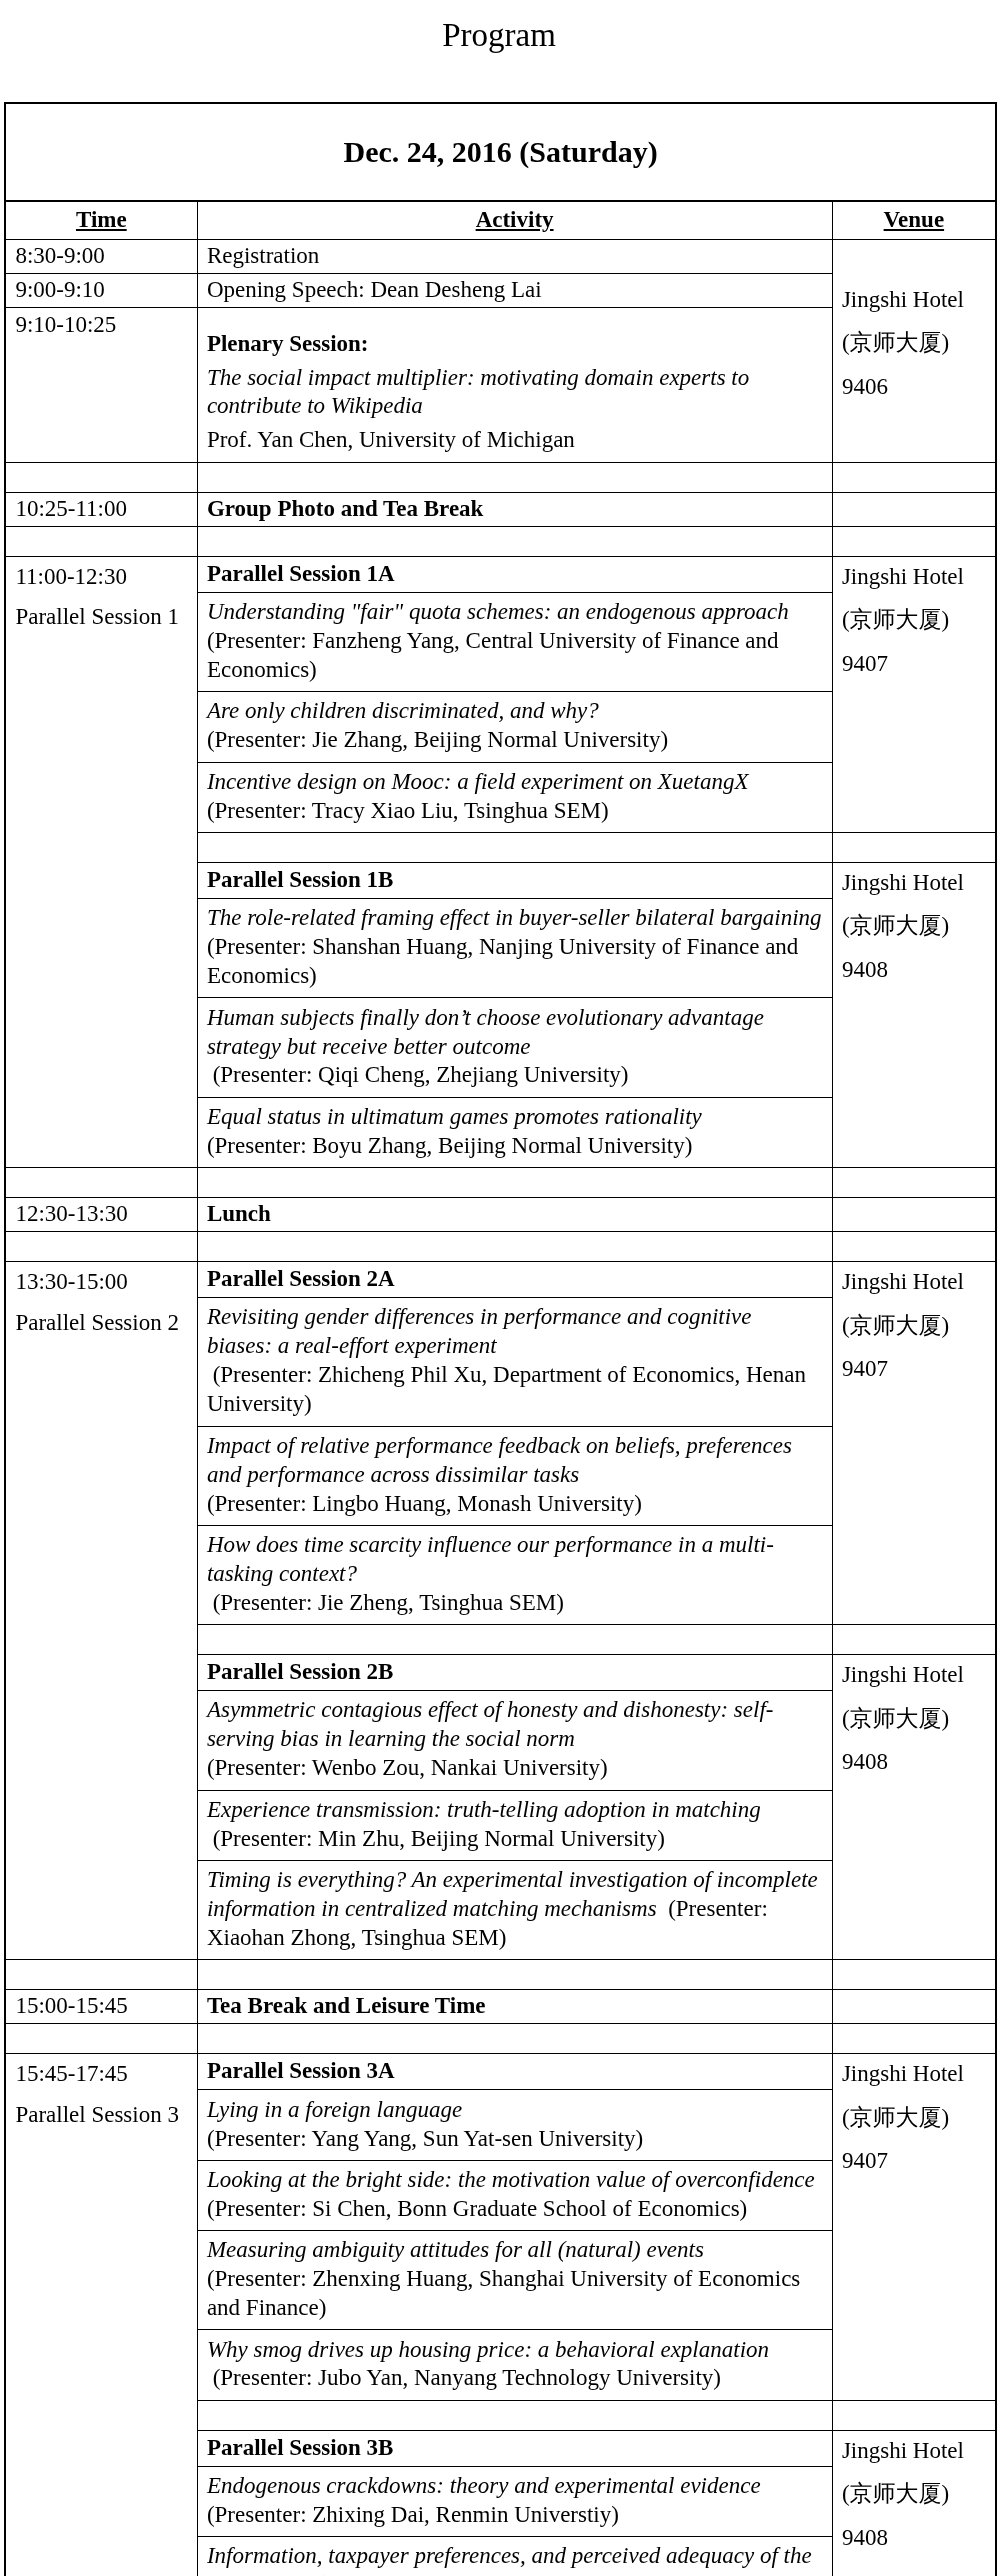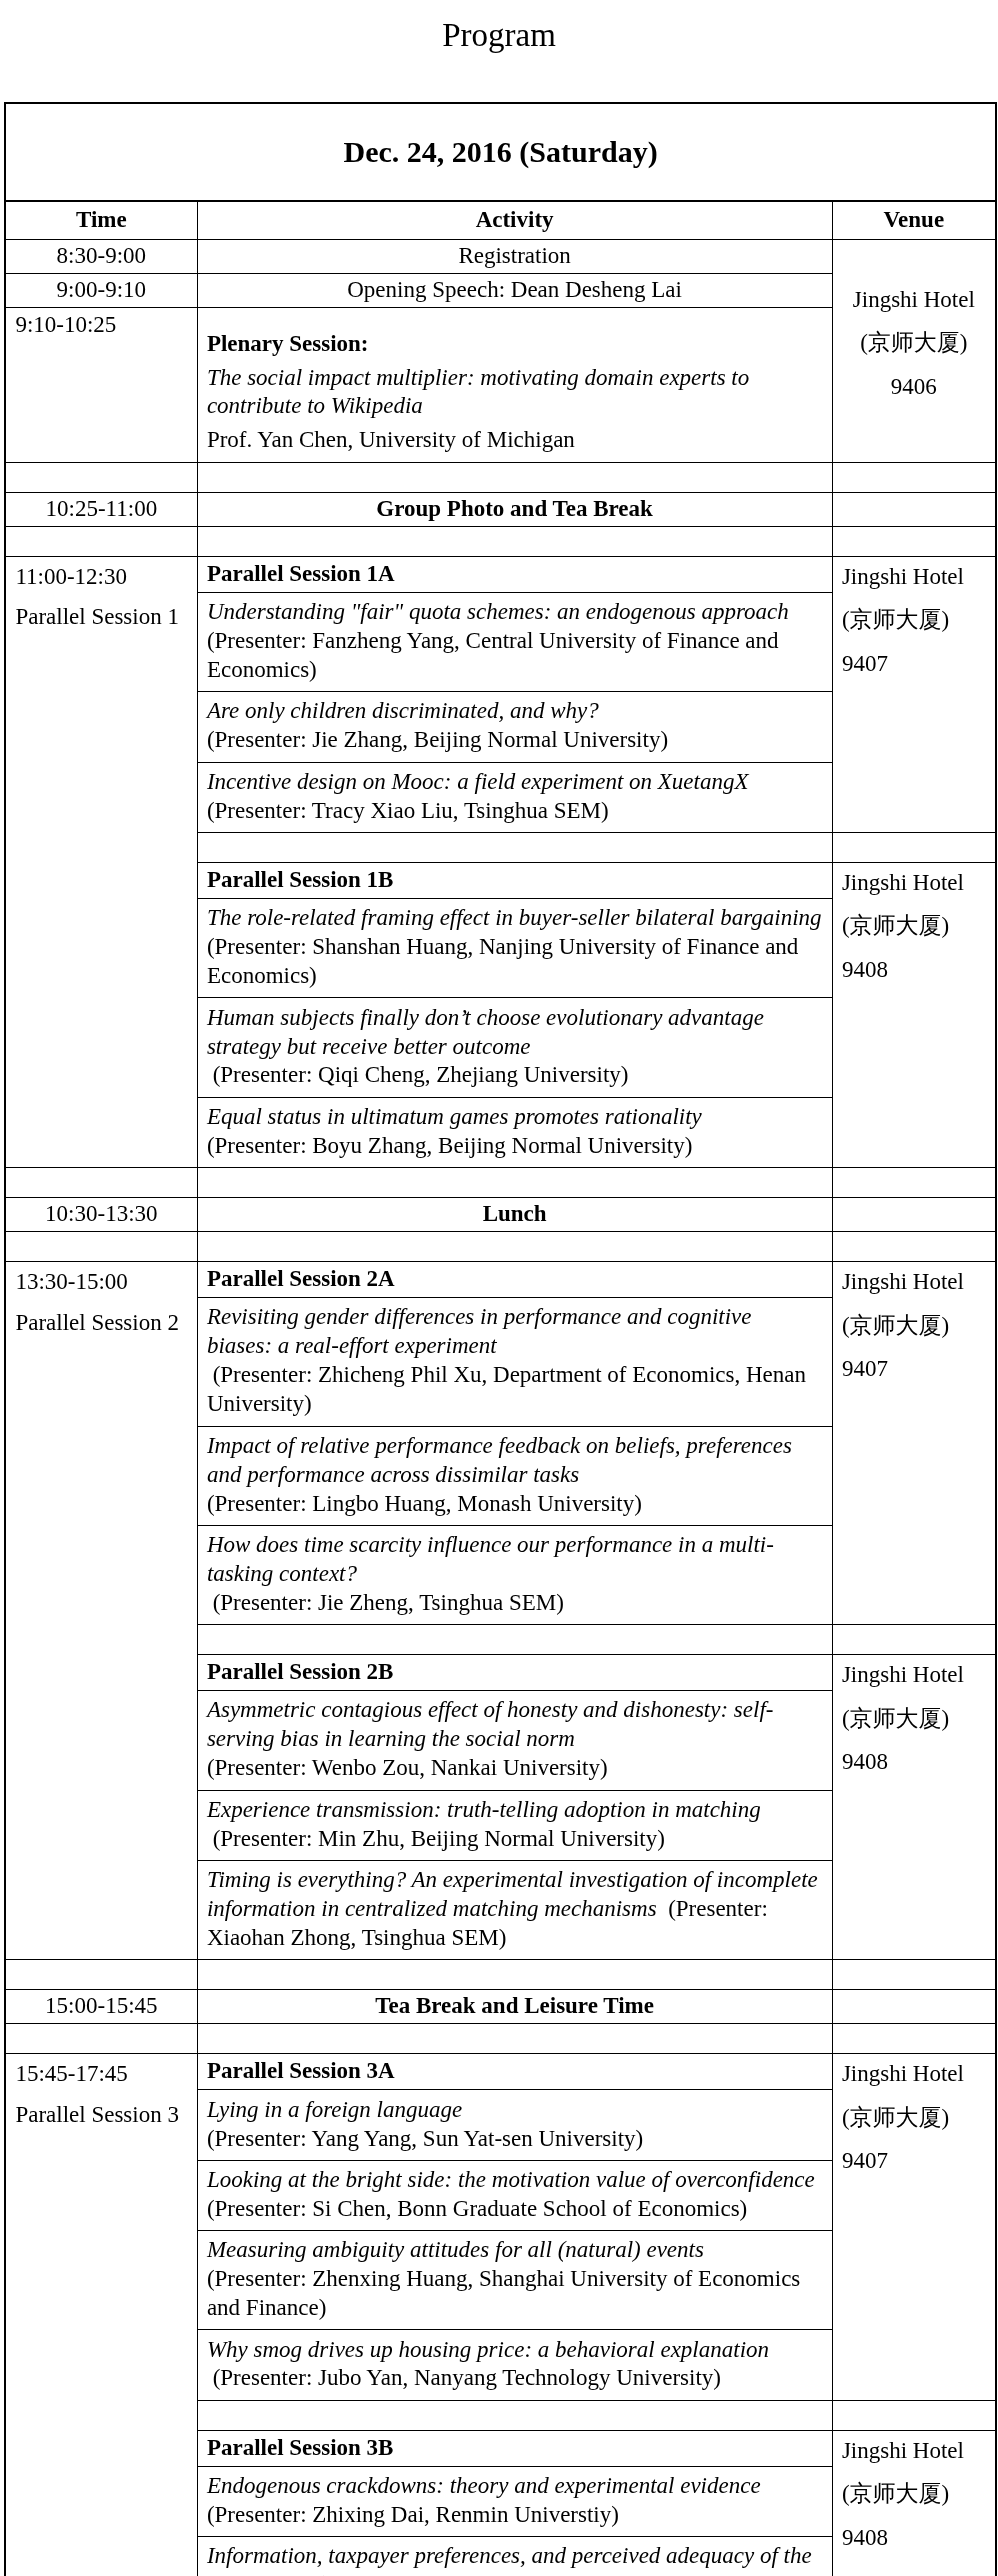--- a/index.html
+++ b/index.html
@@ -40,26 +40,26 @@
     font-size: 30px;
     font-weight: bold;
     text-align: center;
     padding: 29px 0;
     border: 2.1px solid #000;
   }
   tr.head-row td {
     font-weight: bold;
     text-align: center;
     padding: 4.1px 2.1px;
+    text-decoration: underline;
   }
   tr.simple td {
     vertical-align: middle;
     padding-top: 2.1px;
     padding-bottom: 2.1px;
-    text-align: center;
   }
   tr.spacer td, tr.spacer-inner td { height: 30px; padding: 0; }
   .bold { font-weight: bold; }
   .sess-head { font-weight: bold; }
   .paper-cell { padding-top: 5.2px; padding-bottom: 6.2px; }
   .paper-cell .ttl { font-style: italic; white-space: pre-wrap; }
   .paper-cell .pres { font-style: normal; white-space: pre-wrap; }
   .paper-cell .pres.block { display: block; }
   .time-cell { padding-top: 6.2px; margin-left: 29px; }
   .time-cell div { margin-bottom: 11.3px; }
@@ -178,21 +178,21 @@
         <td class="paper-cell"><span class="ttl">Equal status in ultimatum games promotes rationality</span><span class="pres block">(Presenter: Boyu Zhang, Beijing Normal University)</span></td>
       </tr>
 
   <tr class="spacer">
     <td></td>
         <td></td>
         <td></td>
   </tr>
 
   <tr class="simple">
-    <td>10:30-13:30</td>
+    <td>12:30-13:30</td>
     <td class="bold">Lunch</td>
     <td></td>
   </tr>
 
   <tr class="spacer">
     <td></td>
         <td></td>
         <td></td>
   </tr>
 

